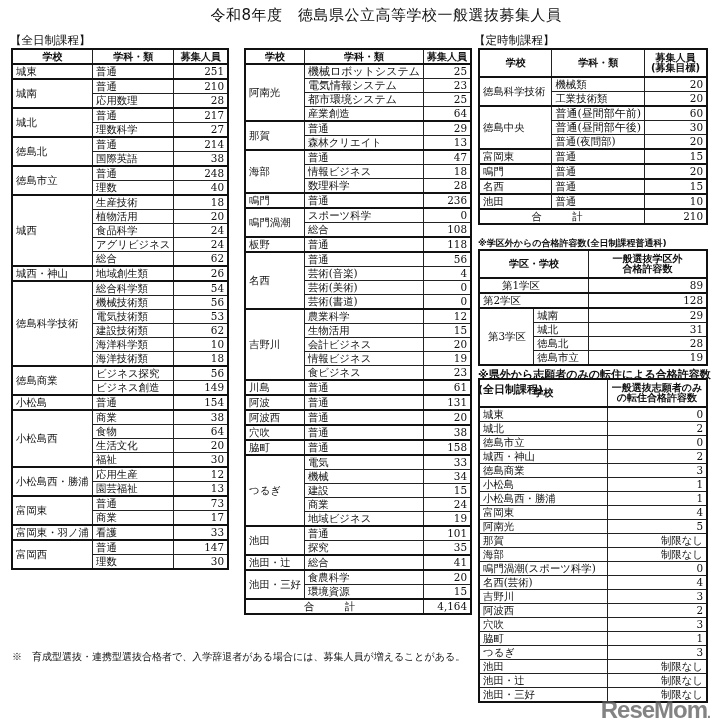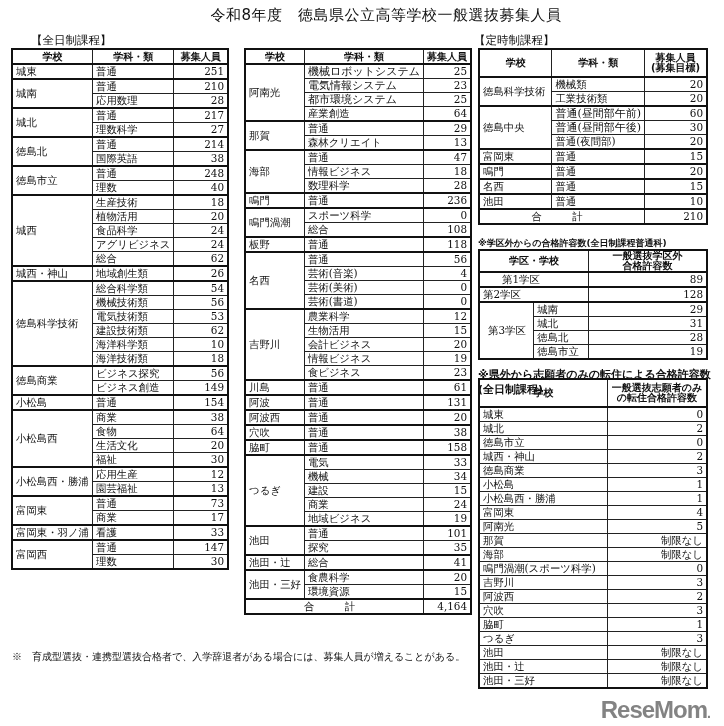--- a/index.html
+++ b/index.html
@@ -18,21 +18,21 @@
   .note{position:absolute;font-size:10px;font-family:"DejaVu Serif","Liberation Serif",serif;}
   .note2{position:absolute;font-size:9px;font-family:"DejaVu Sans","Liberation Sans",sans-serif;font-weight:bold;}
   .wm{position:absolute;right:14px;bottom:2px;font-family:Liberation Sans, sans-serif;font-weight:bold;font-size:24px;color:rgba(90,90,90,0.75);letter-spacing:-1px;margin-top:28px;}
   .wm .dot{font-size:14px;}
 </style>
 </head>
 <body>
 
 <div class="title">令和8年度　徳島県公立高等学校一般選抜募集人員</div>
 
-<div class="sec" style="left:10px;top:33px;margin-left:21px;">【全日制課程】</div>
+<div class="sec" style="left:10px;top:33px;">【全日制課程】</div>
 <div class="sec" style="left:474px;top:33px;">【定時制課程】</div>
 
 <table id="ft-left" style="left:11px;top:48px;width:218px;">
   <colgroup>
       <col style="width:72px">
       <col style="width:78px">
       <col style="width:68px">
     </colgroup>
   <thead>
       <tr>
@@ -454,21 +454,21 @@
 </table>
 
 <div class="note2" style="left:478px;top:237px;">※学区外からの合格許容数(全日制課程普通科)</div>
 <table id="dist" style="left:478px;top:249px;width:230px;">
   <colgroup>
       <col style="width:55px">
       <col style="width:55px">
       <col style="width:120px">
     </colgroup>
   <thead>
-      <tr style="height:22px;">
+      <tr style="height:28px;">
     <th colspan="2">学区・学校</th>
     <th><span>一般選抜学区外</span><br><span>合格許容数</span></th>
   </tr>
     </thead>
   <tbody>
       <tr class="grp">
         <td colspan="2" style="padding-left:22px">第1学区</td>
         <td class="num">89</td>
       </tr>
       <tr class="grp">
@@ -550,20 +550,24 @@
       </tr>
       <tr>
         <td>海部</td>
         <td class="num">制限なし</td>
       </tr>
       <tr>
         <td>鳴門渦潮(スポーツ科学)</td>
         <td class="num">0</td>
       </tr>
       <tr>
+        <td>名西(芸術)</td>
+        <td class="num">4</td>
+      </tr>
+      <tr>
         <td>吉野川</td>
         <td class="num">3</td>
       </tr>
       <tr>
         <td>阿波西</td>
         <td class="num">2</td>
       </tr>
       <tr>
         <td>穴吹</td>
         <td class="num">3</td>

